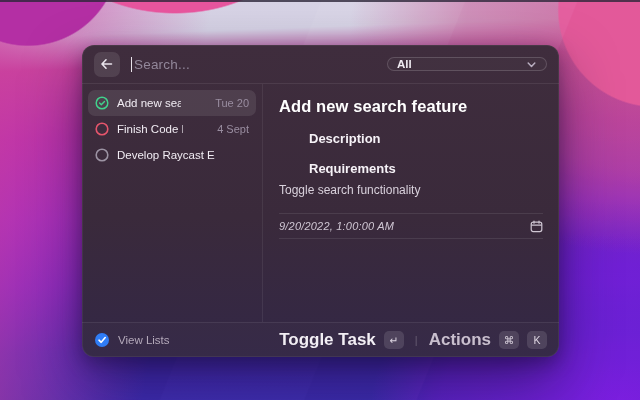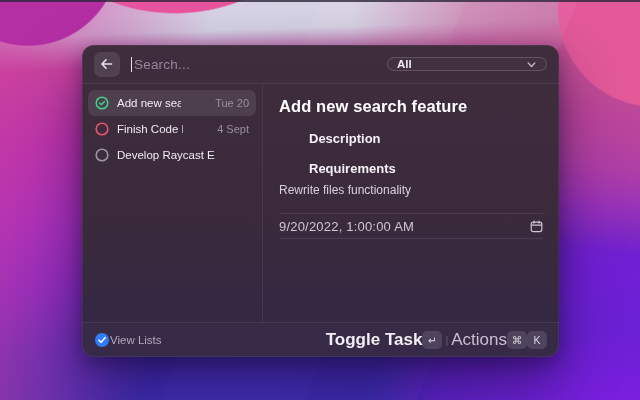--- a/index.html
+++ b/index.html
@@ -95,35 +95,35 @@
 
   .detail { flex:1; padding:13px 16px 0 16px; display:flex; flex-direction:column; }
   .detail-title { font-size:16.5px; font-weight:700; color:#ffffff; letter-spacing:0.1px; }
   .sec-h { font-size:13px; font-weight:700; color:#f6f2f7; margin-top:15px;padding-left:30px; }
   .sec-b { font-size:12px; color:#d9d1dc; margin-top:7px; }
   .date-block { margin-top:16px; border-top:1px solid rgba(255,255,255,0.09); }
   .date-row {
     height:25px; display:flex; align-items:center;
     border-bottom:1px solid rgba(255,255,255,0.09);
   }
-  .date-val { flex:1; font-size:13px; color:#cfc6d3; letter-spacing:0.2px; }
+  .date-val { flex:1; font-size:11px; color:#cfc6d3; letter-spacing:0.2px;font-style:italic; }
   .cal { color:#cfc6d3; display:flex; }
 
   
   .ftr {
     height:35px; flex:0 0 35px;
     border-top:1px solid rgba(255,255,255,0.08);
     display:flex; align-items:center;
-    padding:0 12px; gap:0;
+    padding:0 12px; gap:8px;
     background:rgba(255,255,255,0.015);
   }
   .app-icon { display:flex; flex:0 0 auto; }
   .ftr-left-label { font-size:11.5px; color:#b4a9ba; flex:1; }
   .ftr-action { font-size:17px; font-weight:700; color:#f2eef4; }
-  .ftr-action.dim { font-weight:400; color:#c9bfce; }
+  .ftr-action.dim { font-weight:700; color:#c9bfce; }
   .key {
     min-width:20px; height:18px; border-radius:5px;
     background:rgba(255,255,255,0.12);
     display:flex; align-items:center; justify-content:center;
     font-size:10.5px; color:#ddd5e1; padding:0 4px;
   }
   .sep { color:rgba(255,255,255,0.22); font-size:11px; margin:0 3px; }
 </style>
 </head>
 <body>
@@ -192,21 +192,21 @@
       </div>
 
     </div>
 
     <div class="detail">
       <div class="detail-title">Add new search feature</div>
 
       <div class="sec-h">Description</div>
 
       <div class="sec-h">Requirements</div>
-      <div class="sec-b">Rewrite files functionality</div>
+      <div class="sec-b">Toggle search functionality</div>
 
       <div class="date-block">
         <div class="date-row">
           <span class="date-val">9/20/2022, 1:00:00 AM</span>
           <span class="cal">
             <svg width="13" height="13" viewBox="0 0 13 13" fill="none" stroke="currentColor" stroke-width="1.2">
                 <rect x="1.2" y="2.2" width="10.6" height="9.4" rx="2"></rect>
                 <path d="M1.2 5.2 H11.8"></path>
                 <path d="M4 1 V3.2 M9 1 V3.2" stroke-linecap="round"></path>
               </svg>

